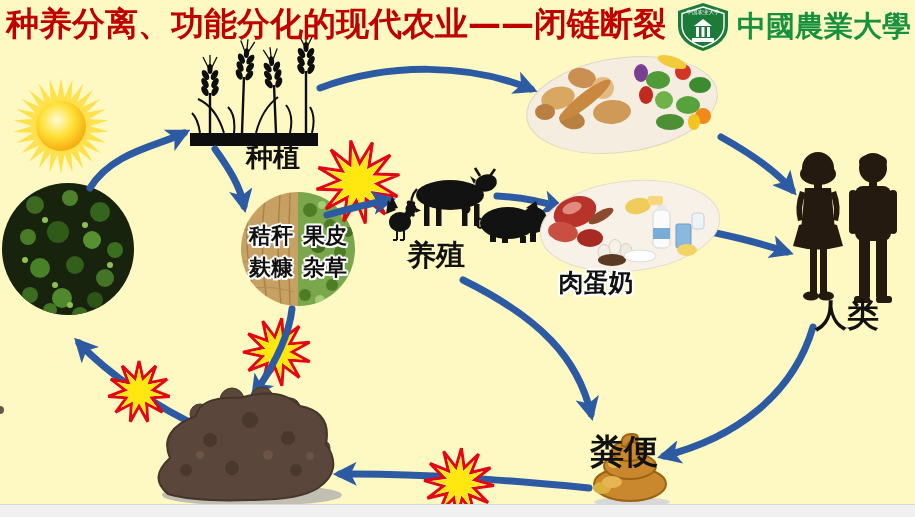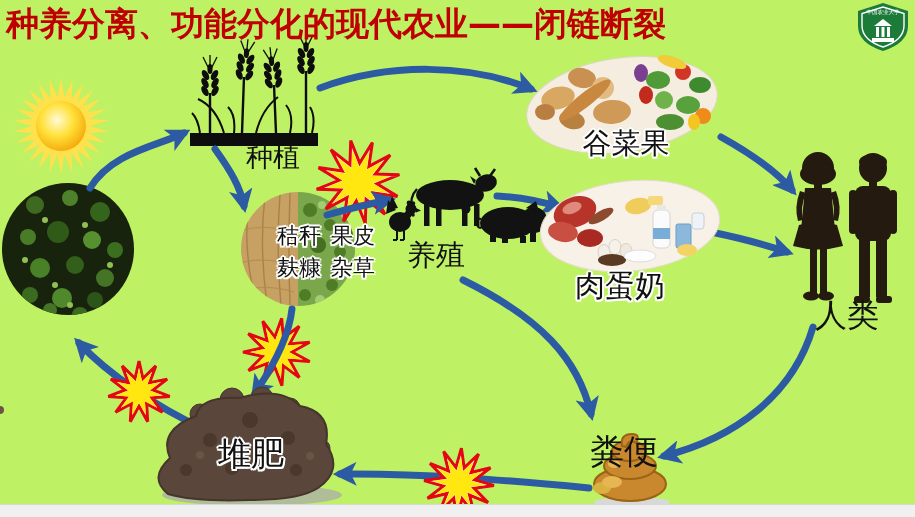--- a/index.html
+++ b/index.html
@@ -1,29 +1,29 @@
 <!DOCTYPE html>
 <html style="--title-red: #c00000; --logo-green: #18913f; --arrow-blue: #2d5ba3; --burst-yellow: #ffe70f; --burst-red: #e30613; --sun-yellow: #ffe14d; --label-black: #111111;"><head>
 <meta charset="utf-8">
 <style>
   html,body{margin:0;padding:0;background:#e8e8e8;}
-  .slide{position:relative;width:915px;height:517px;background:#bef264;overflow:hidden;
+  .slide{position:relative;width:915px;height:517px;background:#fef9c3;overflow:hidden;
          font-family:"DejaVu Sans","Liberation Sans",sans-serif;}
   .abs{position:absolute;}
   .title{left:6px;top:2px;font-size:33px;font-weight:800;color:var(--title-red,#c00000);
          white-space:nowrap;letter-spacing:0px;}
   .logo{right:4px;top:2px;display:flex;align-items:center;gap:6px;}
   .logotype{font-size:29px;font-weight:700;color:var(--logo-green,#18913f);white-space:nowrap;}
-  .label{position:absolute;font-weight:400;color:var(--label-black,#111);white-space:nowrap;
+  .label{position:absolute;font-weight:700;color:var(--label-black,#111);white-space:nowrap;
          transform:translateX(-50%);line-height:1.05;}
   .outlined{text-shadow:2px 0 #fff,-2px 0 #fff,0 2px #fff,0 -2px #fff,
             1.5px 1.5px #fff,-1.5px 1.5px #fff,1.5px -1.5px #fff,-1.5px -1.5px #fff;}
   .byprod{position:absolute;left:298px;top:221px;transform:translateX(-50%);
           display:grid;grid-template-columns:auto auto;column-gap:10px;row-gap:2px;
-          font-size:22px;font-weight:400;color:#111;text-align:center;margin-left:28px;}
+          font-size:22px;font-weight:700;color:#111;text-align:center;}
   .arrow{fill:none;stroke:var(--arrow-blue,#2d5ba3);stroke-width:7;stroke-linecap:round;
          marker-end:url(#ah);}
   .footer{position:absolute;left:0;right:0;bottom:0;height:12px;background:#f0f0f0;
           border-top:1px solid #d8d8d8;}
 </style>
 </head>
 <body>
 
 <div class="slide">
 
@@ -299,30 +299,29 @@
     <svg width="56" height="50" viewBox="0 0 56 50">
       <path d="M28,1 L53,9 V24 Q53,41 28,49 Q3,41 3,24 V9 Z" fill="#1d7b3a"></path>
       <path d="M28,5 L49,11.5 V23.5 Q49,38 28,45 Q7,38 7,23.5 V11.5 Z" fill="none" stroke="#ffffff" stroke-width="1.4"></path>
       <text x="28" y="12" font-size="5.5" text-anchor="middle" fill="#ffffff">中国农业大学</text>
       <path d="M19,24 L28,17 L37,24 Z" fill="#ffffff"></path>
       <rect x="21" y="25" width="3" height="10" fill="#ffffff"></rect>
       <rect x="26.5" y="25" width="3" height="10" fill="#ffffff"></rect>
       <rect x="32" y="25" width="3" height="10" fill="#ffffff"></rect>
       <rect x="17" y="36" width="22" height="4" fill="#ffffff"></rect>
     </svg>
+    <span class="logotype">中國農業大學</span>
   </div>
 
   <div class="label" style="left:273px;top:143px;font-size:27px">种植</div>
-  <div class="label outlined" style="left:626px;top:128px;font-size:29px">谷菜果</div>
   <div class="byprod outlined">
     <span>秸秆</span>
     <span>果皮</span>
     <span>麸糠</span>
     <span>杂草</span>
   </div>
   <div class="label" style="left:436px;top:240px;font-size:29px">养殖</div>
-  <div class="label outlined" style="left:620px;top:270px;font-size:30px">肉蛋奶</div>
+  <div class="label outlined" style="left:596px;top:270px;font-size:25px">肉蛋奶</div>
   <div class="label" style="left:847px;top:299px;font-size:32px">人类</div>
   <div class="label" style="left:624px;top:434px;font-size:34px">粪便</div>
-  <div class="label outlined" style="left:251px;top:437px;font-size:33px">堆肥</div>
 
   <div class="footer"></div>
 </div>
 
 </body></html>

